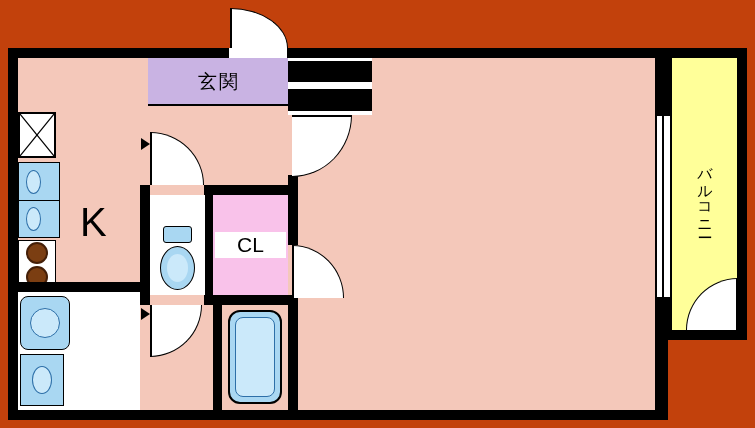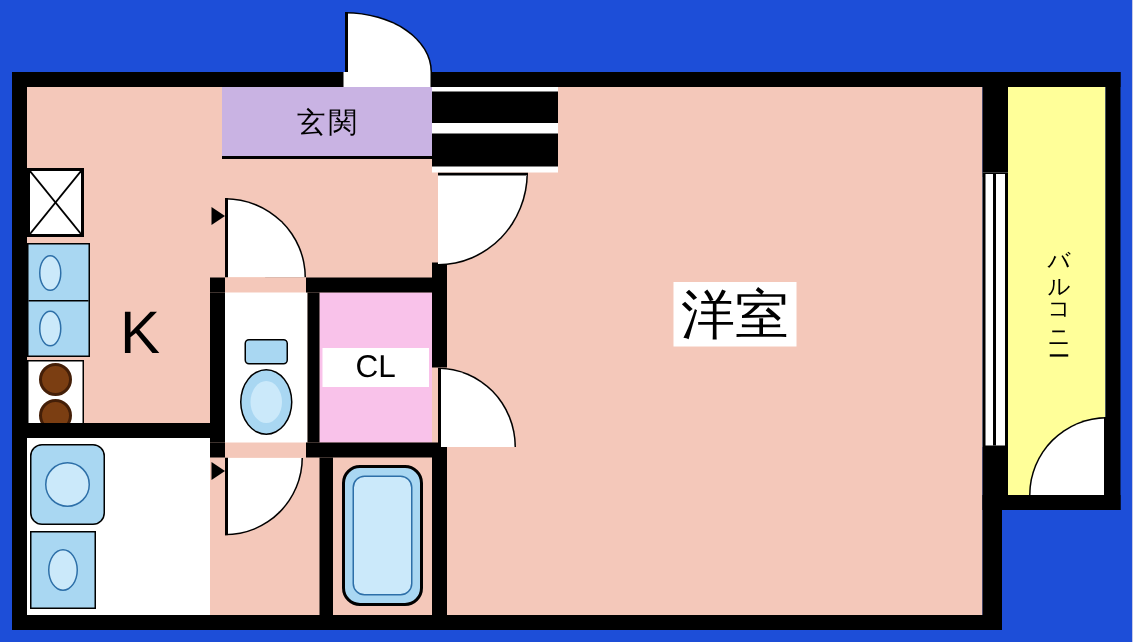--- a/index.html
+++ b/index.html
@@ -1,20 +1,20 @@
 <!DOCTYPE html>
 <html style="--wall: #000000; --room-pink: #F4C8BA; --genkan-purple: #C9B3E3; --closet-pink: #F9C2EA; --balcony-yellow: #FFFF99; --fixture-blue: #A9D7F2; --fixture-blue-light: #CBE9FA; --fixture-outline: #2D6FA8; --burner-brown: #7B3E12;"><head>
 <meta charset="utf-8">
 <style>
   * { box-sizing: border-box; margin: 0; padding: 0; }
   html,body { background: #fff; }
   #plan {
     position: relative;
     width: 755px; height: 428px;
-    background: #1d4ed8;
+    background: #c2410c;
     font-family: "Liberation Sans", "DejaVu Sans", sans-serif;
     color: #000;
     overflow: hidden;
   }
   .abs { position: absolute; }
   .wall { position: absolute; background: var(--wall, #000); }
   .room-pink    { background: var(--room-pink, #F4C8BA); }
   .room-purple  { background: var(--genkan-purple, #C9B3E3); }
   .room-magenta { background: var(--closet-pink, #F9C2EA); }
   .room-yellow  { background: var(--balcony-yellow, #FFFF99); }
@@ -184,16 +184,15 @@
   <div class="door door-tr" style="left:292px;top:245px;width:52px;height:53px;"></div>
   <div class="door door-br" style="left:150px;top:305px;width:52px;height:52px;"></div>
   <div class="door door-tl" style="left:686px;top:278px;width:52px;height:52px;"></div>
 
   <div class="tri" style="left:141px;top:138px;"></div>
   <div class="tri" style="left:141px;top:308px;"></div>
 
   <div class="k-lbl" style="left:80px;top:202px;">K</div>
 
   <div class="main-label" style="left:398px;top:188px;width:184px;">
-    <div><span class="main-line">洋室</span></div>
   </div>
 
 </div>
 
 </body></html>

